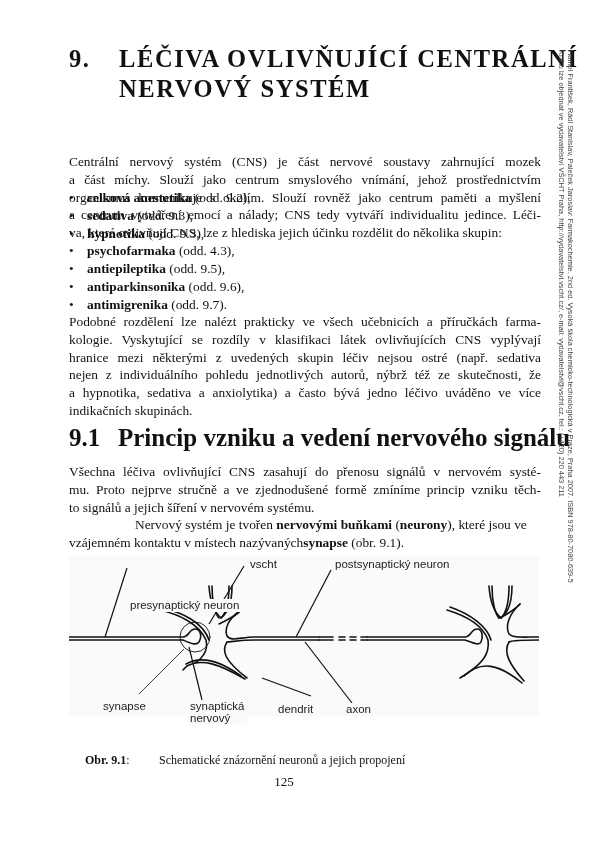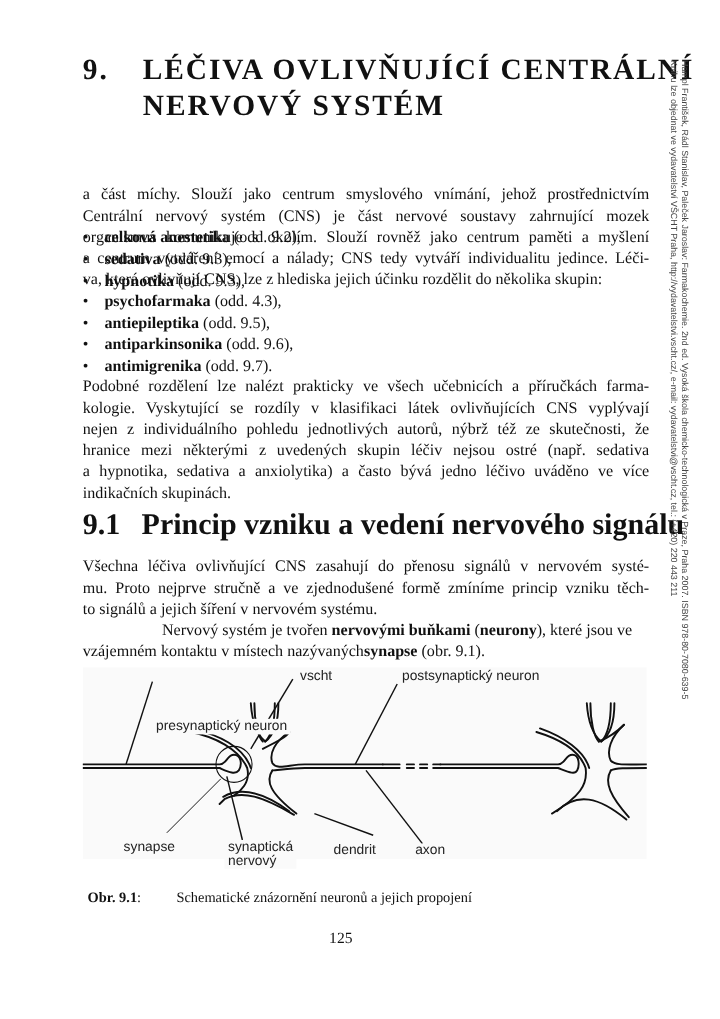--- a/index.html
+++ b/index.html
@@ -27,21 +27,21 @@
   .p4 { top: 516px; text-indent: 66px; }
 
   .line { display: block; white-space: nowrap; }
   .jl { text-align: justify; text-align-last: justify; white-space: normal; }
 
   .figure { position: absolute; left: 69px; top: 556px; width: 470px; height: 160px; }
   .figure svg { position: absolute; left: 0; top: 0; }
   .fig-label { position: absolute; font-family: "Liberation Sans", "DejaVu Sans", sans-serif;
     font-size: 11.5px; line-height: 13px; color: #222; background: #fafafa; padding: 0 3px; white-space: nowrap; }
 
-  .caption { position: absolute; left: 69px; top: 737px; font-size: 12px; line-height: 15px; margin: 4px; }
+  .caption { position: absolute; left: 69px; top: 737px; font-size: 12px; line-height: 15px; margin: 16px; }
   .caption .lbl { font-weight: bold; display: inline-block; width: 74px; }
   .page-number { position: absolute; left: 0; width: 568px; top: 774px; text-align: center; font-size: 13px; }
 
   .side-note { position: absolute; left: 575px; top: 50px; width: 0; height: 0; }
   .side-note .rot { position: absolute; left: 0; top: 0; transform-origin: 0 0; transform: rotate(90deg);
     font-family: "Liberation Sans", "DejaVu Sans", sans-serif; font-size: 7.4px; line-height: 9px;
     color: #444; white-space: nowrap; }
 </style>
 </head>
 <body>
@@ -50,42 +50,42 @@
 
   <h1 class="chapter-title">
     <span class="num">9.</span>
     <span class="txt">
       <span class="line">LÉČIVA OVLIVŇUJÍCÍ CENTRÁLNÍ</span>
       <span class="line">NERVOVÝ SYSTÉM</span>
     </span>
   </h1>
 
   <p class="body-text p1">
+    <span class="line jl">Centrální nervový systém (CNS) je část nervové soustavy zahrnující mozek</span>
     <span class="line jl">a část míchy. Slouží jako centrum smyslového vnímání, jehož prostřednictvím</span>
-    <span class="line jl">Centrální nervový systém (CNS) je část nervové soustavy zahrnující mozek</span>
     <span class="line jl">organismus komunikuje s okolím. Slouží rovněž jako centrum paměti a myšlení</span>
     <span class="line jl">a centrum vytváření emocí a nálady; CNS tedy vytváří individualitu jedince. Léči-</span>
     <span class="line">va, která ovlivňují CNS, lze z hlediska jejich účinku rozdělit do několika skupin:</span>
   </p>
 
   <ul class="bullets">
     <li><span class="dot">•</span><b>celková anestetika</b><span> (odd. 9.2),</span></li>
     <li><span class="dot">•</span><b>sedativa</b><span> (odd. 9.3),</span></li>
     <li><span class="dot">•</span><b>hypnotika</b><span> (odd. 9.3),</span></li>
     <li><span class="dot">•</span><b>psychofarmaka</b><span> (odd. 4.3),</span></li>
     <li><span class="dot">•</span><b>antiepileptika</b><span> (odd. 9.5),</span></li>
     <li><span class="dot">•</span><b>antiparkinsonika</b><span> (odd. 9.6),</span></li>
     <li><span class="dot">•</span><b>antimigrenika</b><span> (odd. 9.7).</span></li>
   </ul>
 
   <p class="body-text p2">
     <span class="line jl">Podobné rozdělení lze nalézt prakticky ve všech učebnicích a příručkách farma-</span>
     <span class="line jl">kologie. Vyskytující se rozdíly v klasifikaci látek ovlivňujících CNS vyplývají</span>
+    <span class="line jl">hranice mezi některými z uvedených skupin léčiv nejsou ostré (např. sedativa</span>
     <span class="line jl">nejen z individuálního pohledu jednotlivých autorů, nýbrž též ze skutečnosti, že</span>
-    <span class="line jl">hranice mezi některými z uvedených skupin léčiv nejsou ostré (např. sedativa</span>
     <span class="line jl">a hypnotika, sedativa a anxiolytika) a často bývá jedno léčivo uváděno ve více</span>
     <span class="line">indikačních skupinách.</span>
   </p>
 
   <h2 class="section-title">
     <span class="num">9.1</span><span>Princip vzniku a vedení nervového signálu</span>
   </h2>
 
   <p class="body-text p3">
     <span class="line jl">Všechna léčiva ovlivňující CNS zasahují do přenosu signálů v nervovém systé-</span>

